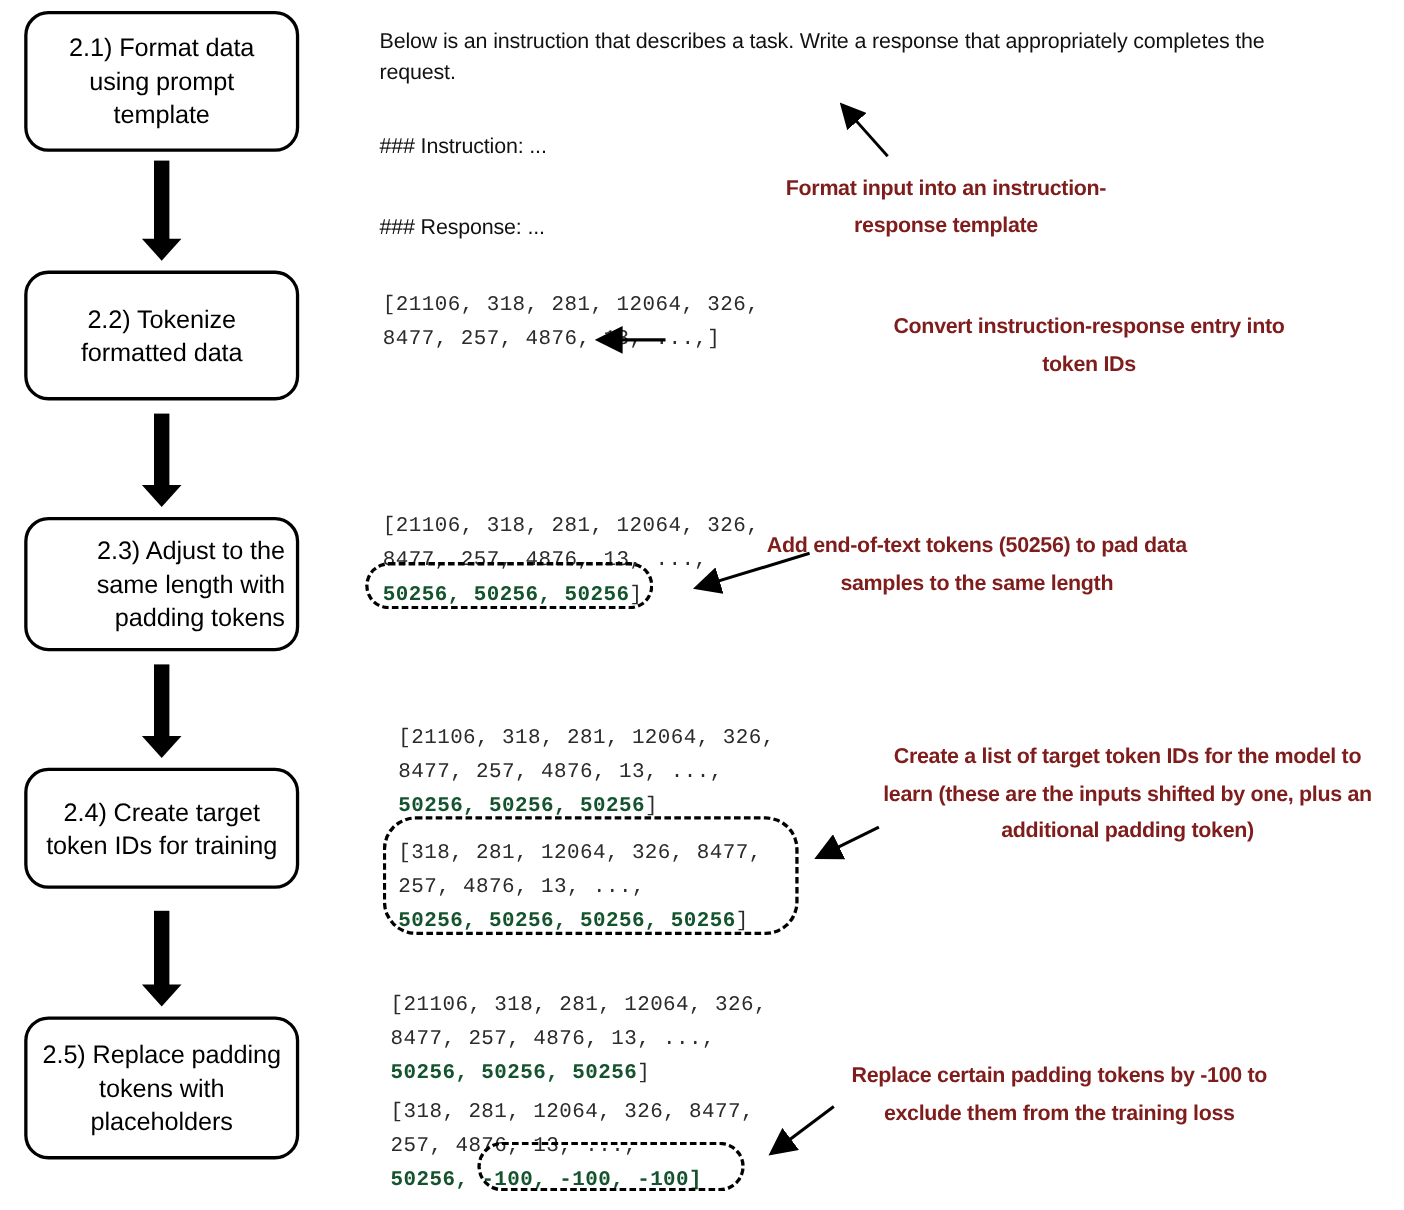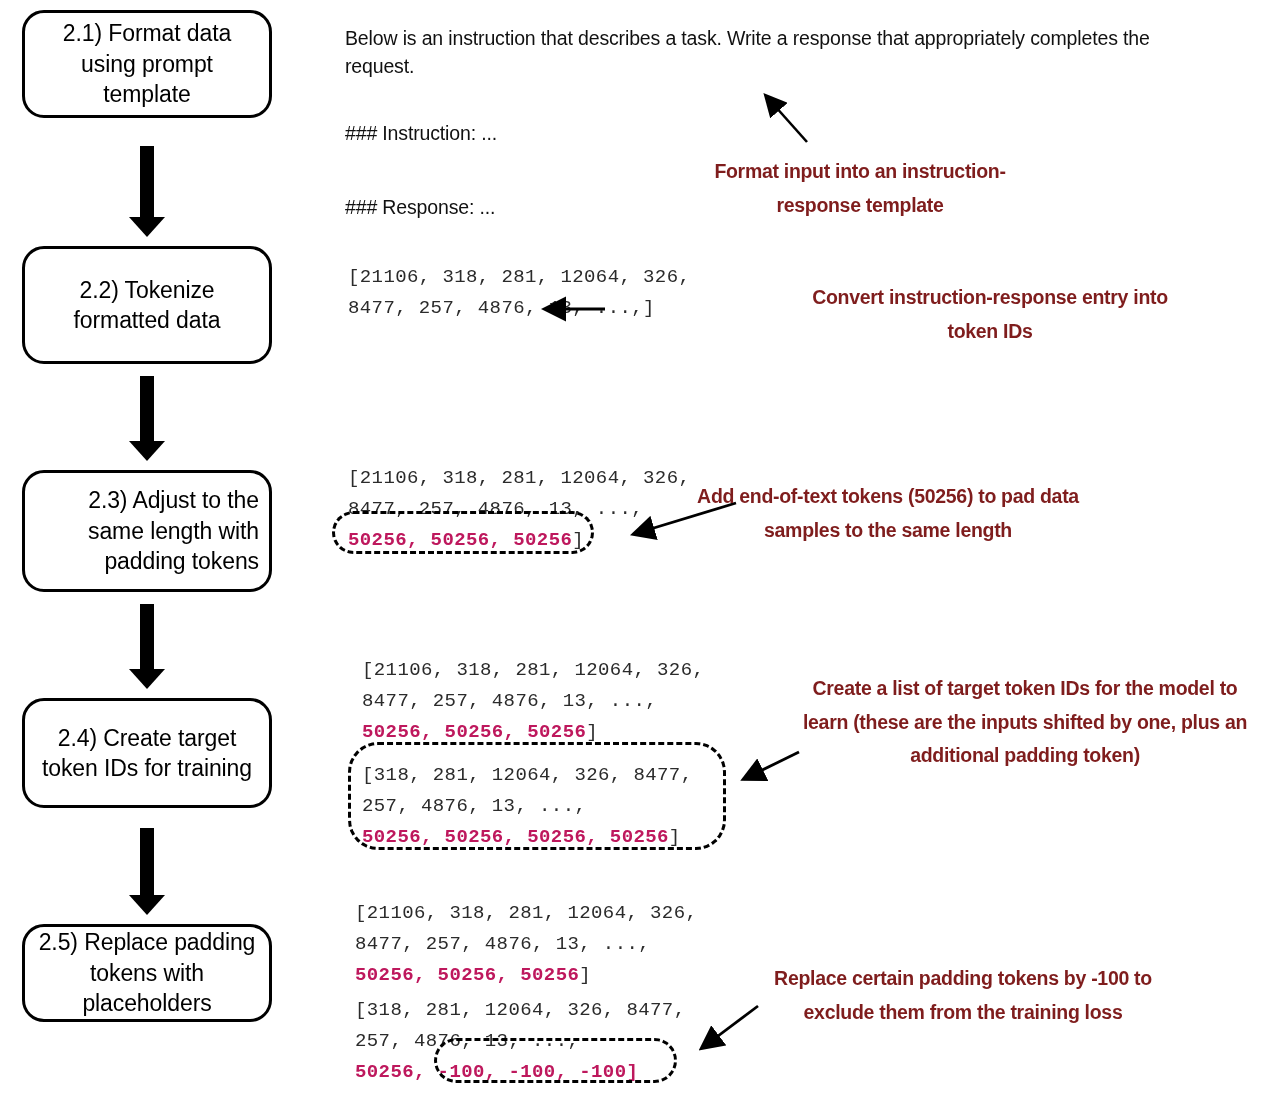--- a/index.html
+++ b/index.html
@@ -49,21 +49,21 @@
   }
   .mono{
     position:absolute;
     font-family:"Liberation Mono","DejaVu Sans Mono",monospace;
     font-size:19px;
     line-height:1.62;
     color:#2b2b2b;
     white-space:pre;
     letter-spacing:0.4px;
   }
-  .mono b{color:#be185d;font-weight:bold;}
+  .mono b{color:#14532d;font-weight:bold;}
 
   
   .callout{
     position:absolute;
     font-weight:bold;
     font-size:19.5px;
     line-height:1.72;
     text-align:center;
     letter-spacing:-0.3px;
     color:#7f1d1d;
@@ -79,21 +79,21 @@
   }
 
   
   .anno-svg{position:absolute;overflow:visible;}
 </style>
 </head>
 <body>
 
 <div id="stage">
 
-  <div class="flow-box" style="top:10px;height:108px;">
+  <div class="flow-box" style="top:10px;height:128px;">
     <span>2.1) Format data using prompt template</span>
   </div>
 
   <div class="flow-arrow" style="top:146px;height:72px;">
     <div class="head"></div>
   </div>
 
   <div class="flow-box" style="top:246px;height:118px;">
     <span>2.2) Tokenize formatted data</span>
   </div>
@@ -111,21 +111,21 @@
   </div>
 
   <div class="flow-box" style="top:698px;height:110px;">
     <span>2.4) Create target token IDs for training</span>
   </div>
 
   <div class="flow-arrow" style="top:828px;height:68px;">
     <div class="head"></div>
   </div>
 
-  <div class="flow-box" style="top:924px;height:98px;">
+  <div class="flow-box" style="top:924px;height:130px;">
     <span>2.5) Replace padding tokens with placeholders</span>
   </div>
 
   <div class="prose" style="top:120px;left:345px;width:500px;">### Instruction: ...</div>
 
   <div class="prose" style="top:25px;left:345px;width:830px;">Below is an instruction that describes a task. Write a response that appropriately completes the request.</div>
 
   <div class="prose" style="top:194px;left:345px;width:500px;">### Response: ...</div>
 
   <svg class="anno-svg" style="top:85px;left:755px;width:70px;height:70px;" viewBox="0 0 70 70">

